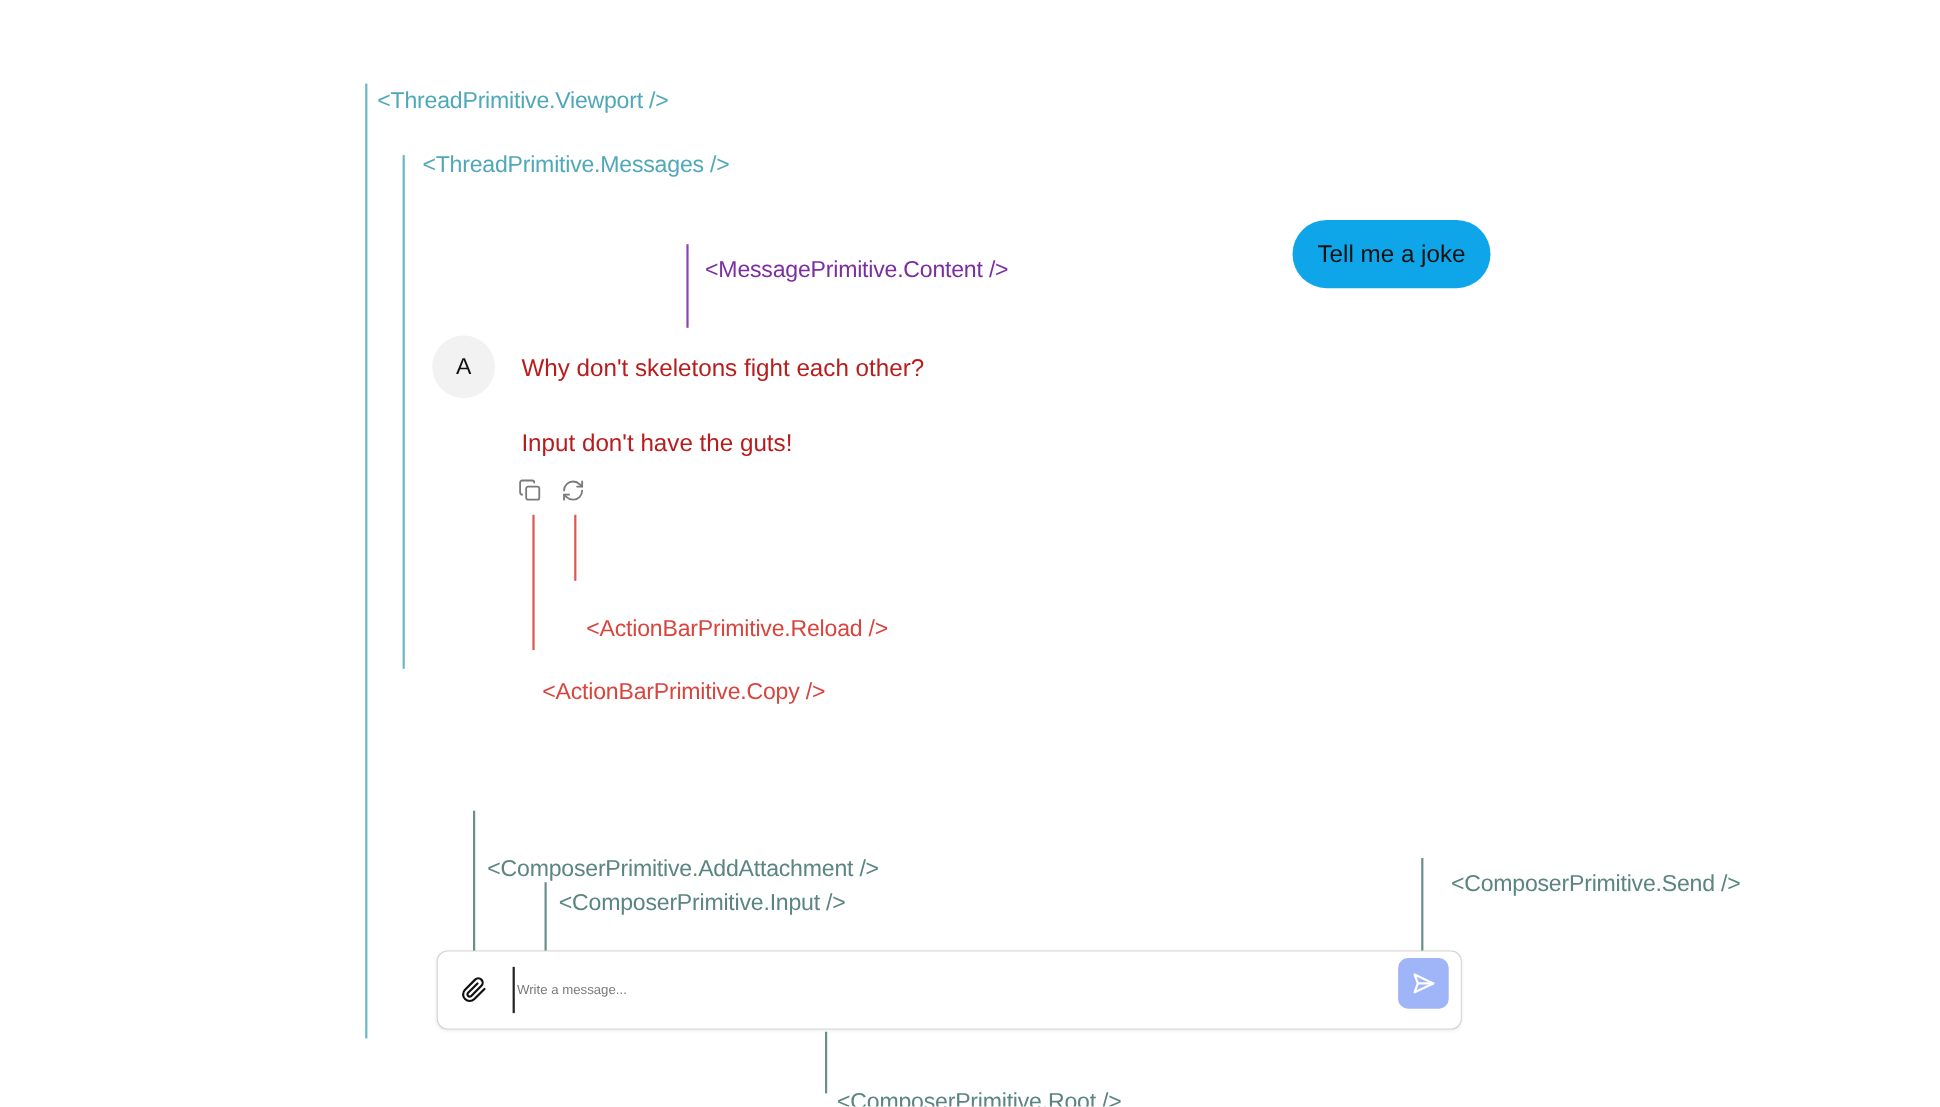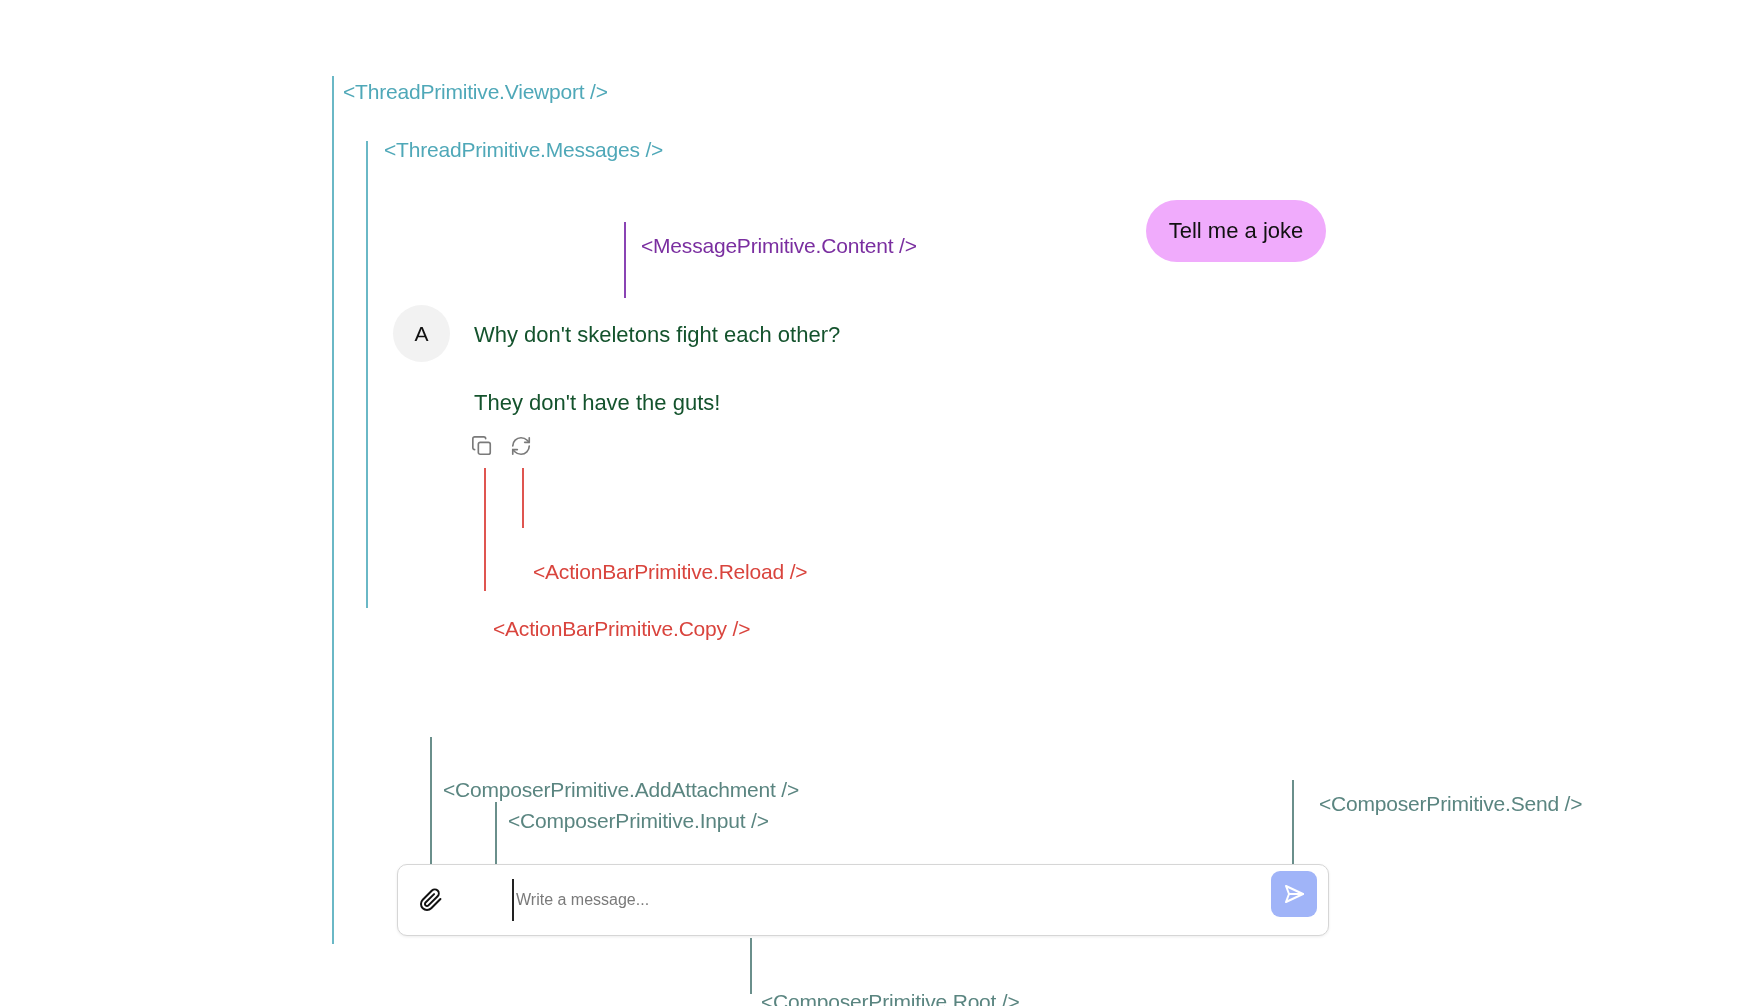--- a/index.html
+++ b/index.html
@@ -16,53 +16,53 @@
     .c-viewport { color:#4fa8b8; }
     .c-content  { color:#7a2ea0; }
     .c-action   { color:#d9443d;margin-top:48px; }
     .c-composer { color:#5a8580; }
     .bg-viewport { background:#6ab8c6; }
     .bg-content  { background:#8a44b4; }
     .bg-action   { background:#df5550; }
     .bg-composer { background:#6a8f8b; }
 
     .user-bubble {
-      position:absolute; left:1146px; top:200px; width:180px; height:62px;
-      background:#f0abfc; border-radius:31px;
+      position:absolute; left:1175px; top:200px; width:180px; height:62px;
+      background:#0ea5e9; border-radius:31px;
       display:flex; align-items:center; justify-content:center;
       font-size:22px; color:#111;
     }
     .avatar {
       position:absolute; left:393px; top:305px; width:57px; height:57px;
       border-radius:50%; background:#f2f2f2;
       display:flex; align-items:center; justify-content:center;
       font-size:21px; color:#111;
     }
     .msg-text {
-      position:absolute; left:474px; font-size:22px; color:#14532d; white-space:nowrap;
+      position:absolute; left:474px; font-size:22px; color:#b91c1c; white-space:nowrap;
     }
     .action-icon {
       position:absolute; width:24px; height:24px; cursor:pointer;
       display:flex; align-items:center; justify-content:center;
     }
     .composer {
       position:absolute; left:397px; top:864px; width:932px; height:72px;
       border:1.5px solid #d6d6d6; border-radius:10px; box-sizing:border-box;
       background:#fff; box-shadow:0 1px 3px rgba(0,0,0,0.08);
     }
     .attach-btn {
       position:absolute; left:18px; top:20px; width:30px; height:30px;
       display:flex; align-items:center; justify-content:center; cursor:pointer;
     }
     .composer-input {
       position:absolute; left:68px; top:14px; width:780px; height:42px;
       border:none; outline:none; background:transparent;
       font-family:"Liberation Sans", "DejaVu Sans", sans-serif;
-      font-size:16px; color:#111; padding:0;
-      border-left:2px solid #222; padding-left:2px;margin-left:46px;
+      font-size:12px; color:#111; padding:0;
+      border-left:2px solid #222; padding-left:2px;
     }
     .composer-input::placeholder { color:#7a7a7a; }
     .send-btn {
       position:absolute; left:873px; top:4px; width:46px; height:46px;
       margin-top:1px;
       background:#a0b4f8; border-radius:9px; border:none;
       display:flex; align-items:center; justify-content:center; cursor:pointer;
     }
   </style>
 </head>
@@ -74,21 +74,21 @@
 <div class="vline bg-viewport" style="left:366px; top:141px; height:467px;"></div>
 <div class="label c-viewport" style="left:384px; top:134px;">&lt;ThreadPrimitive.Messages /&gt;</div>
 
 <div class="vline bg-content" style="left:624px; top:222px; height:76px;"></div>
 <div class="label c-content" style="left:641px; top:230px;">&lt;MessagePrimitive.Content /&gt;</div>
 
 <div class="user-bubble">Tell me a joke</div>
 
 <div class="avatar">A</div>
 <div class="msg-text" style="top:322px;">Why don't skeletons fight each other?</div>
-<div class="msg-text" style="top:390px;">They don't have the guts!</div>
+<div class="msg-text" style="top:390px;">Input don't have the guts!</div>
 
 <div class="action-icon" style="left:470px; top:434px;">
   <svg width="22" height="22" viewBox="0 0 24 24" fill="none" stroke="#7a7a7a" stroke-width="1.8" stroke-linecap="round" stroke-linejoin="round">
     <rect x="8" y="8" width="13" height="13" rx="2"></rect>
     <path d="M4 16c-1.1 0-2-.9-2-2V4c0-1.1.9-2 2-2h10c1.1 0 2 .9 2 2"></path>
   </svg>
 </div>
 <div class="action-icon" style="left:509px; top:434px;">
   <svg width="22" height="22" viewBox="0 0 24 24" fill="none" stroke="#7a7a7a" stroke-width="1.8" stroke-linecap="round" stroke-linejoin="round">
     <path d="M3 12a9 9 0 0 1 9-9 9.75 9.75 0 0 1 6.74 2.74L21 8"></path>

